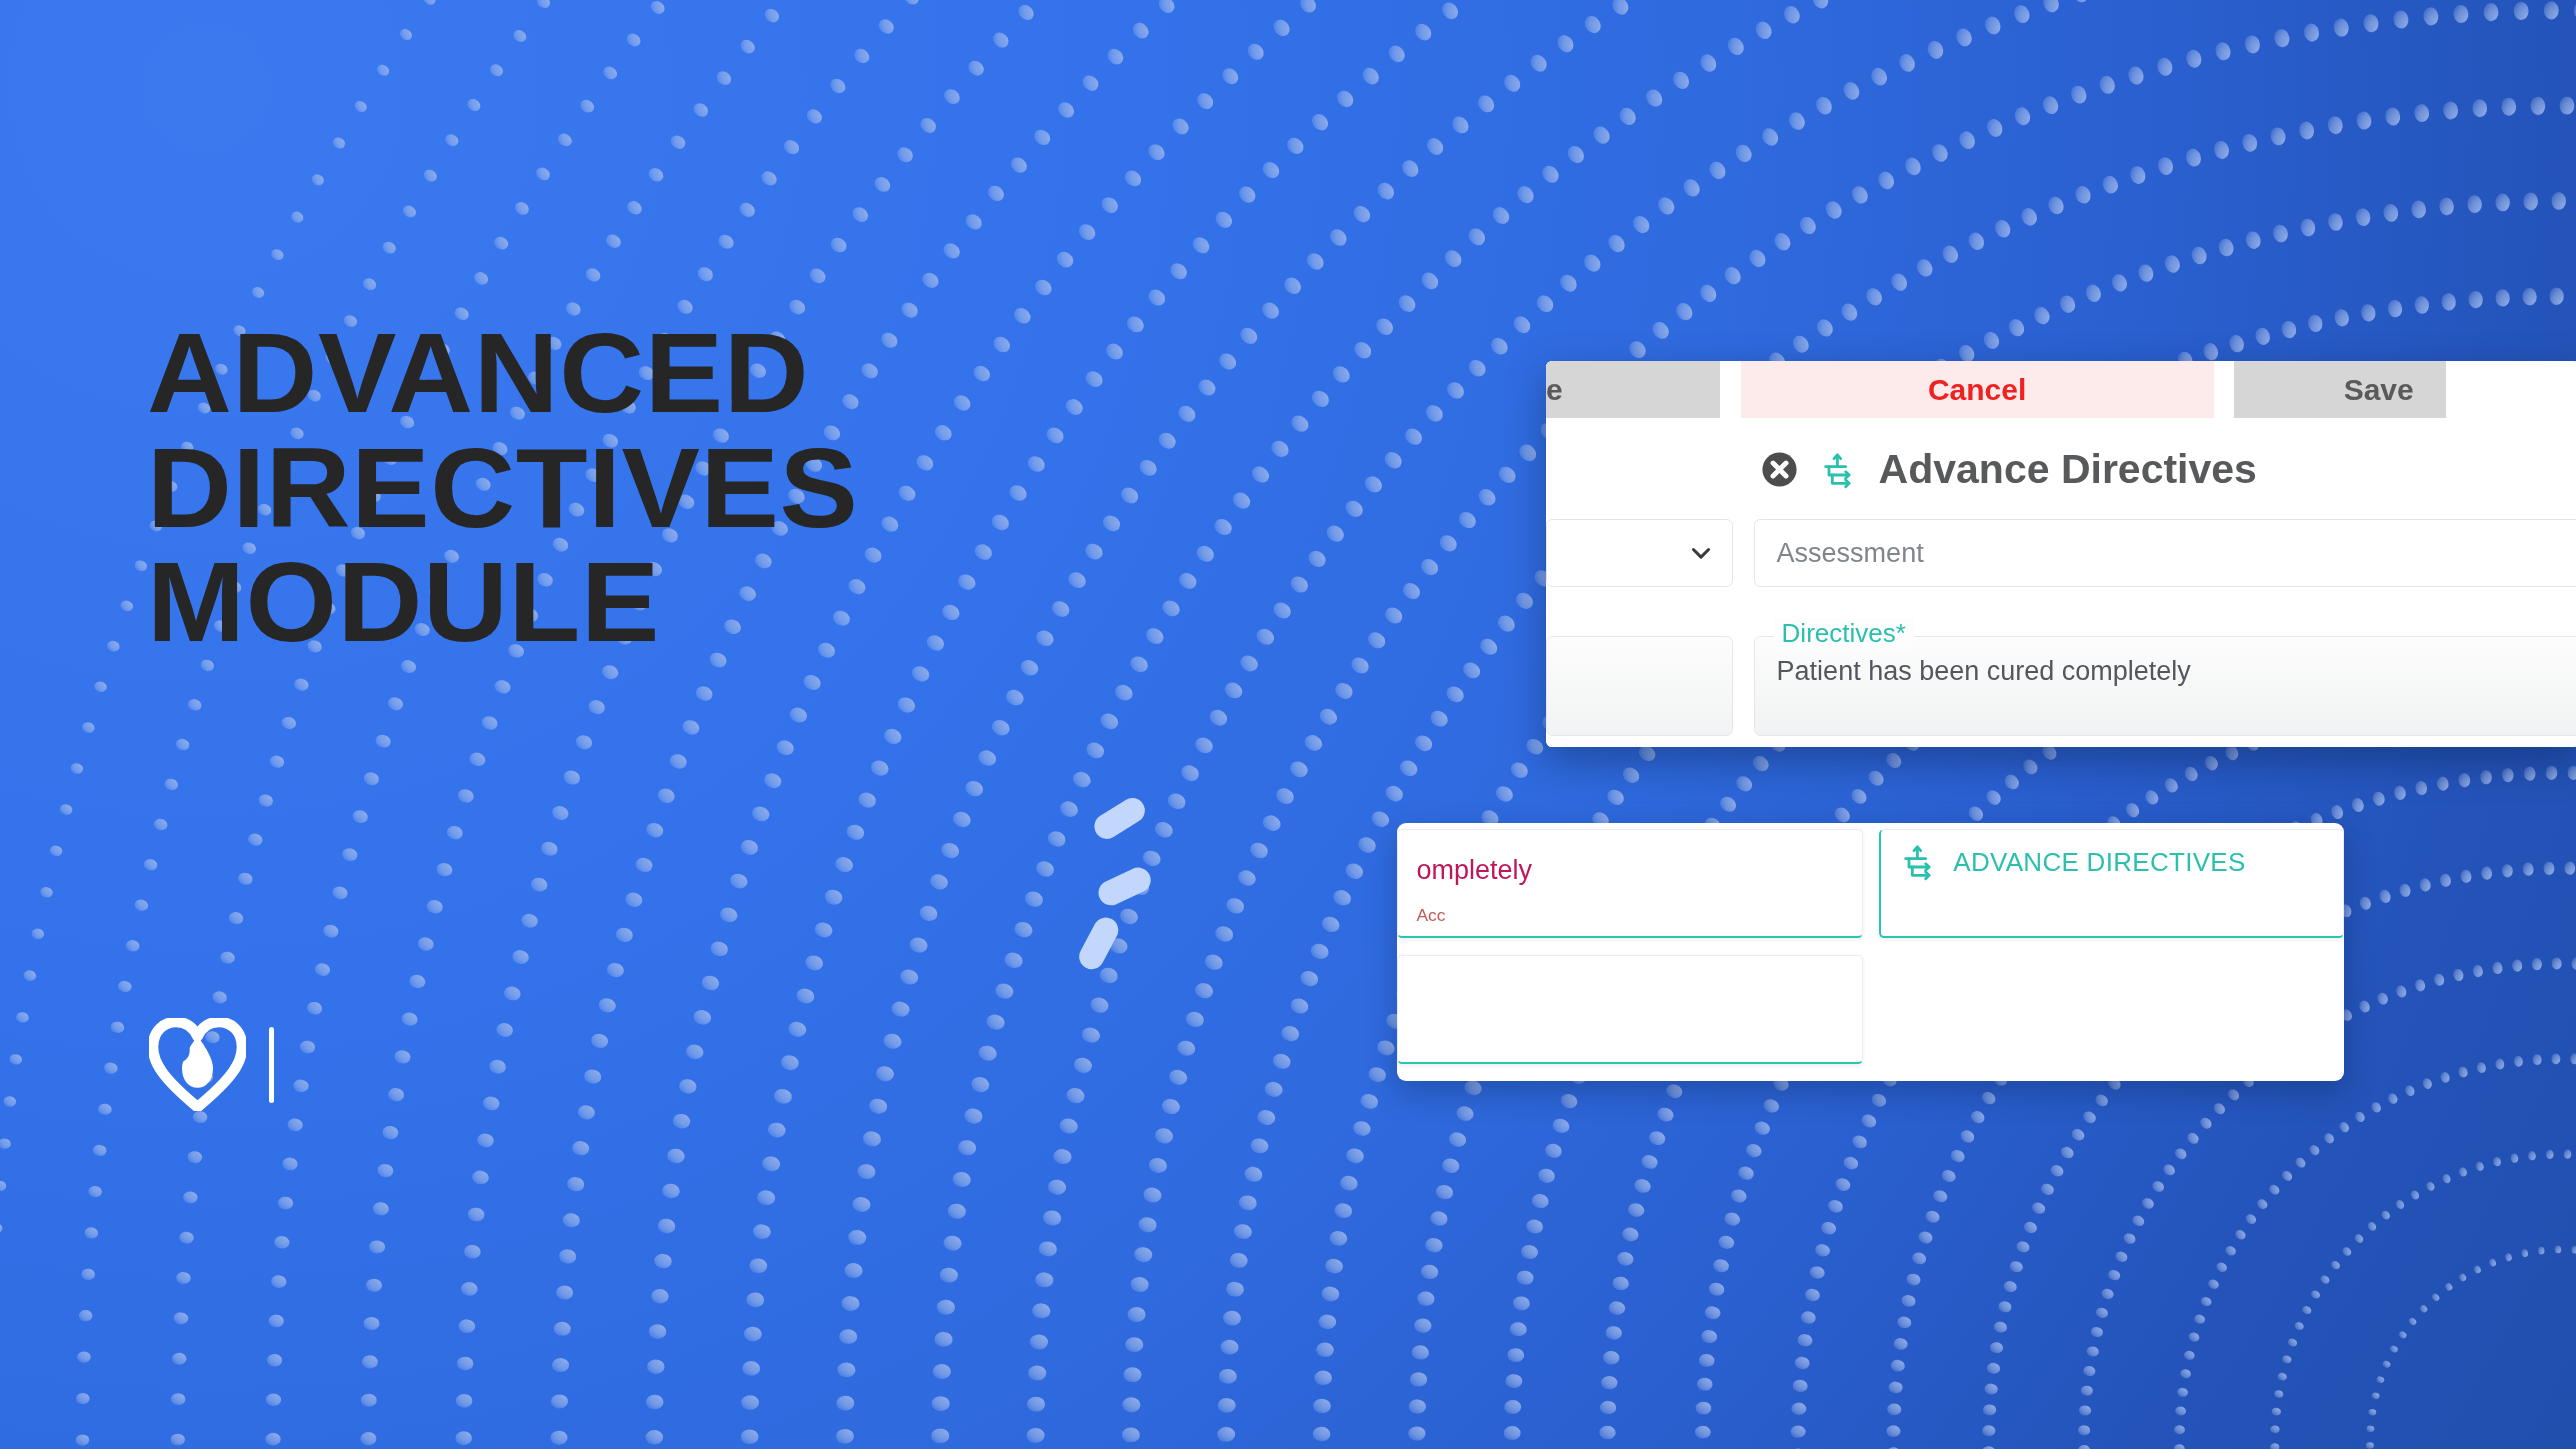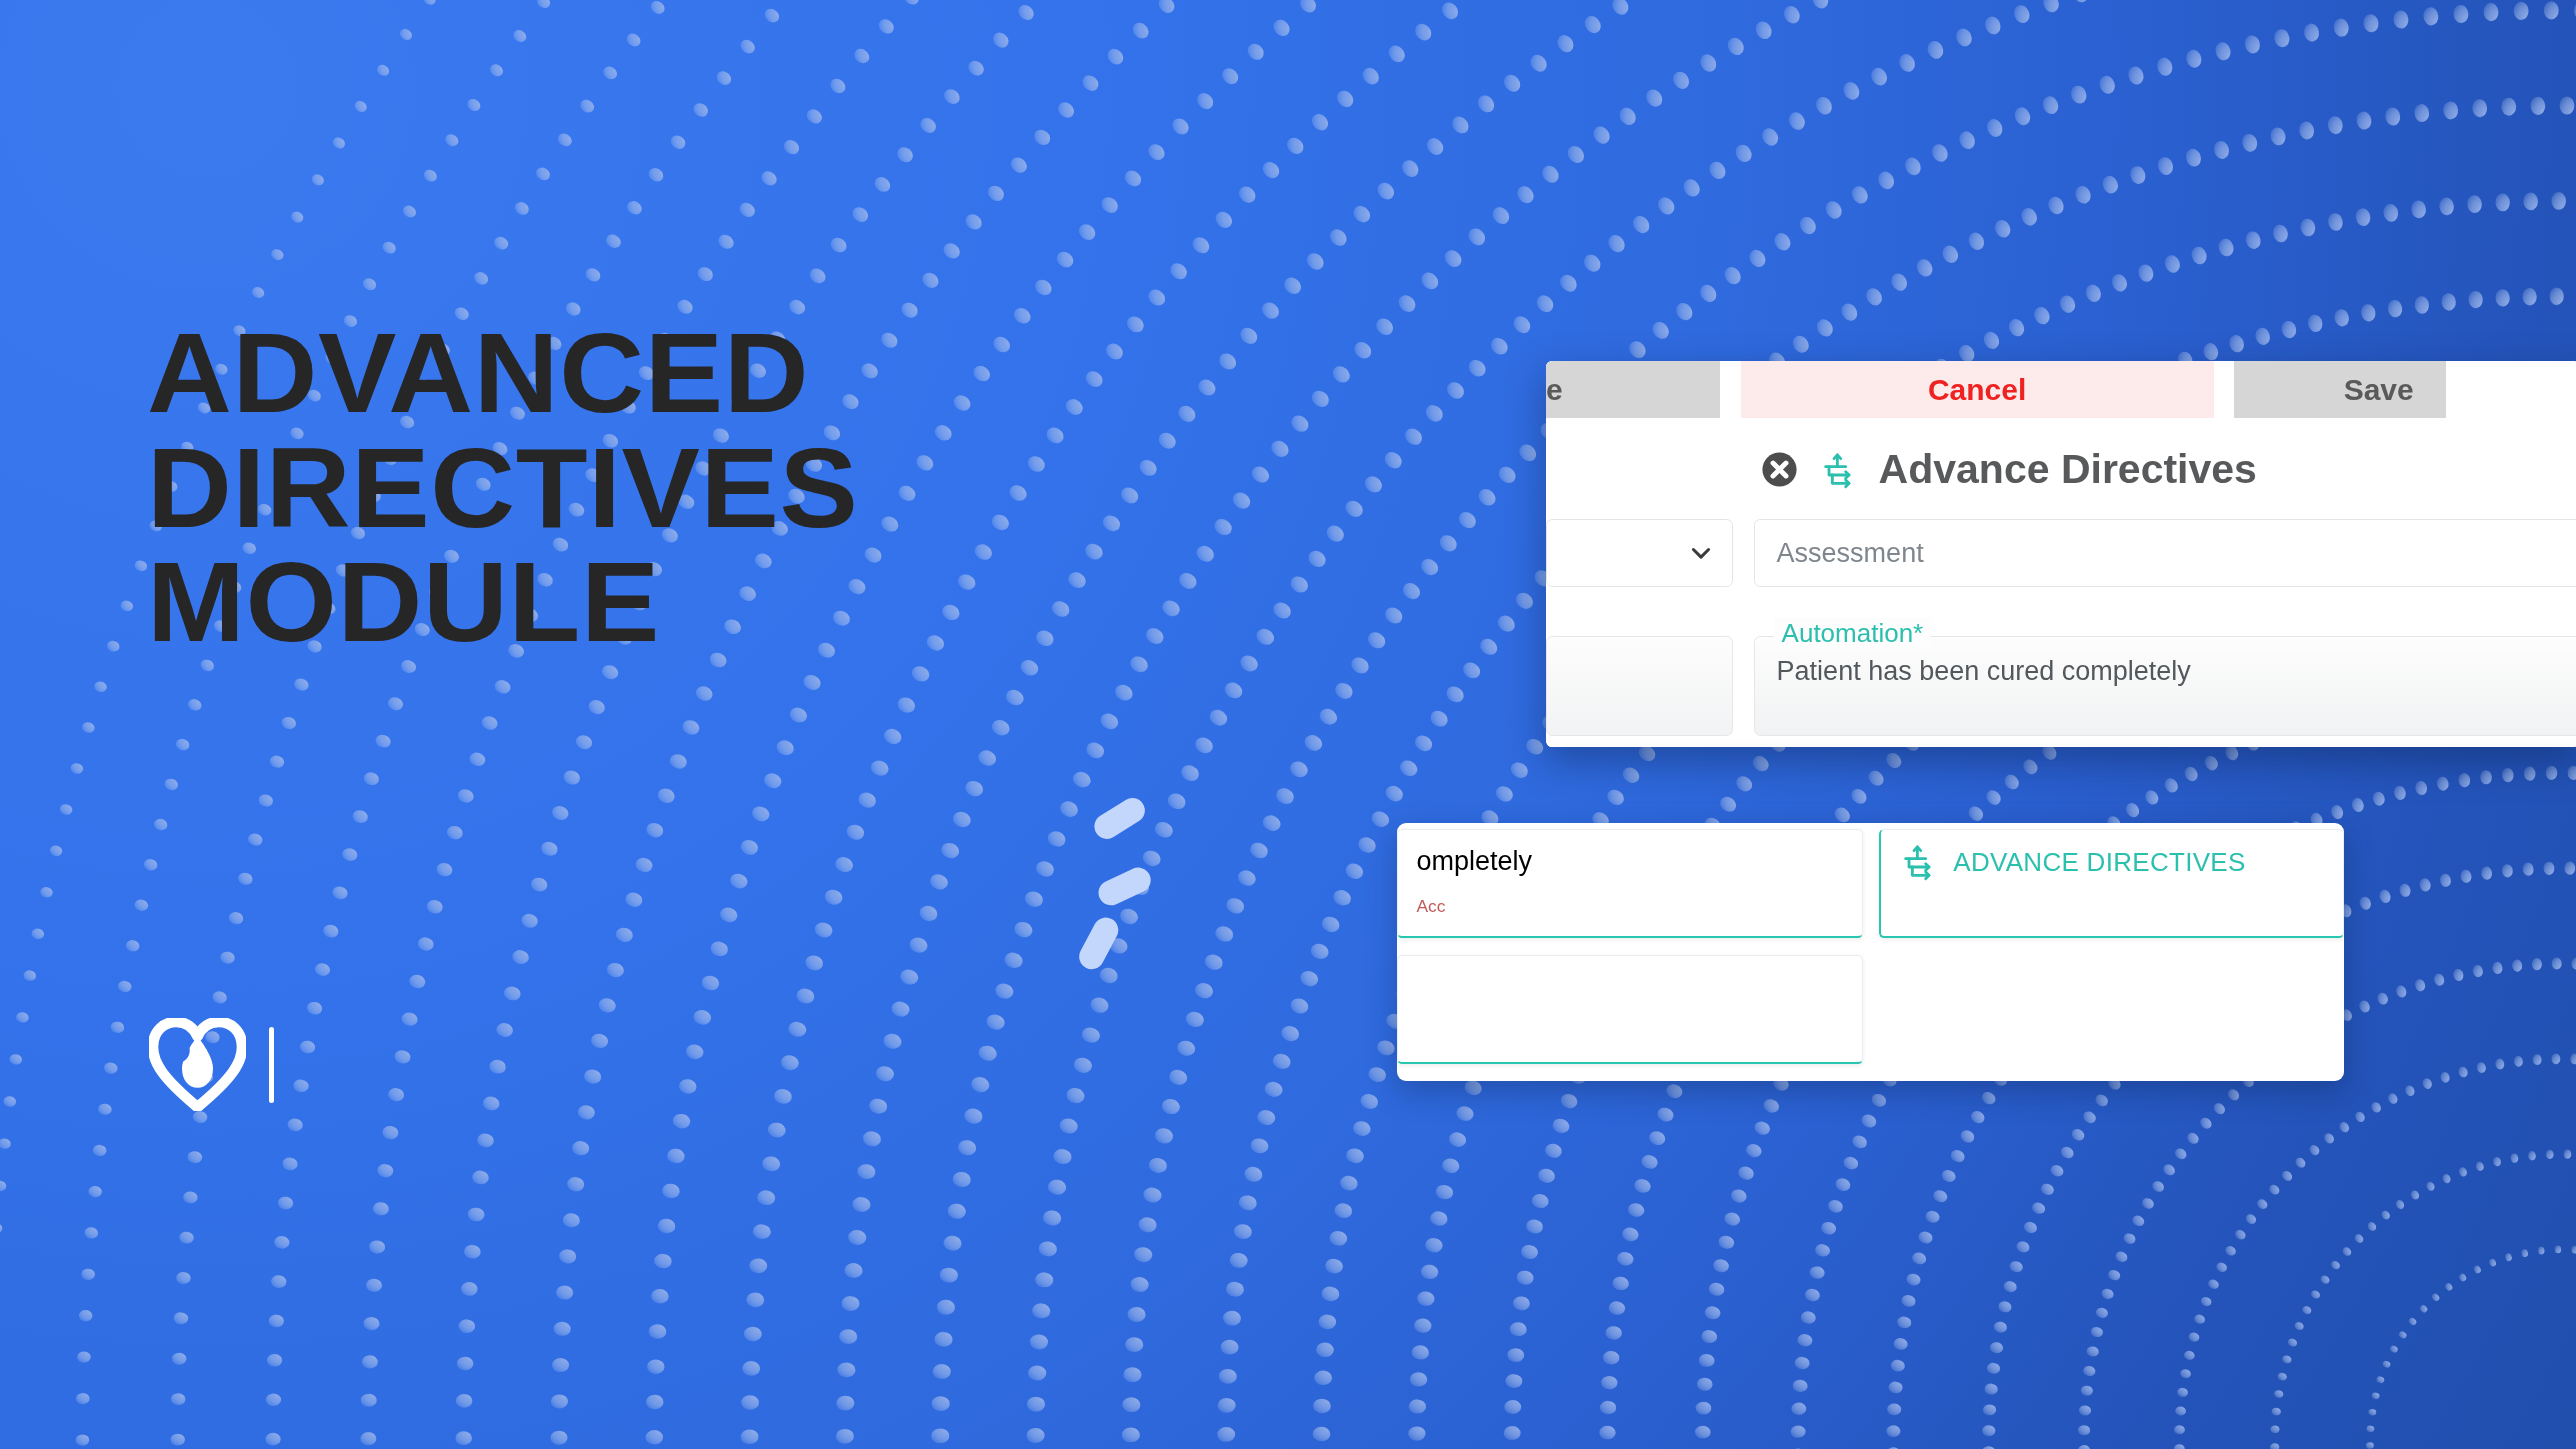--- a/index.html
+++ b/index.html
@@ -89,21 +89,21 @@
     border-radius: 5.2px;
     box-shadow: 0 1.3px 4.5px rgba(0,0,0,.07);
     min-height: 109px;
     padding: 11.6px 15.5px 9px 18px;
     position: relative;
     overflow: hidden;
   }
   .rec-card.teal-left { border-left: 2.6px solid #29c6b0; }
   .rec-head { display: flex; align-items: flex-start; gap: 10.3px; }
   .rec-head .label { color: #777f86; font-size: 26px; line-height: 1.1; white-space: nowrap; }
-  .rec-body { color: #000000; font-size: 27px; margin-top: 4px; white-space: nowrap; }
+  .rec-body { color: #be185d; font-size: 27px; margin-top: 13px; white-space: nowrap; }
   .rec-meta { margin-top: 19px; font-size: 17.4px; display: flex; gap: 16.7px; white-space: nowrap; }
   .rec-meta .ts { color: #8a9099; }
   .rec-meta .user { color: #c05a5a; }
   .rec-title-row { display: flex; align-items: center; gap: 14px; }
   .rec-title-row .ttl { color: #2bbfae; font-size: 26px; letter-spacing: 0.3px; white-space: nowrap; }
 
   
   #modal {
     position: absolute;
     left: 155px; top: 0;
@@ -1614,21 +1614,21 @@
         <svg width="28" height="28" viewBox="0 0 24 24" xmlns="http://www.w3.org/2000/svg">
           <path d="M5.5 9 L12 15.5 L18.5 9" fill="none" stroke="#3b3b3b" stroke-width="2.6" stroke-linecap="round" stroke-linejoin="round"></path>
         </svg>
       </div>
       <div class="text-input">Assessment</div>
     </div>
 
     <div id="modal-row2">
       <div class="blank-box"></div>
       <div class="fieldset-box">
-        <span class="legend">Automation*</span>
+        <span class="legend">Directives*</span>
         <span class="val">Patient has been cured completely</span>
       </div>
     </div>
 
     <div id="fav-row">
       
       
     </div>
 
   </div>

